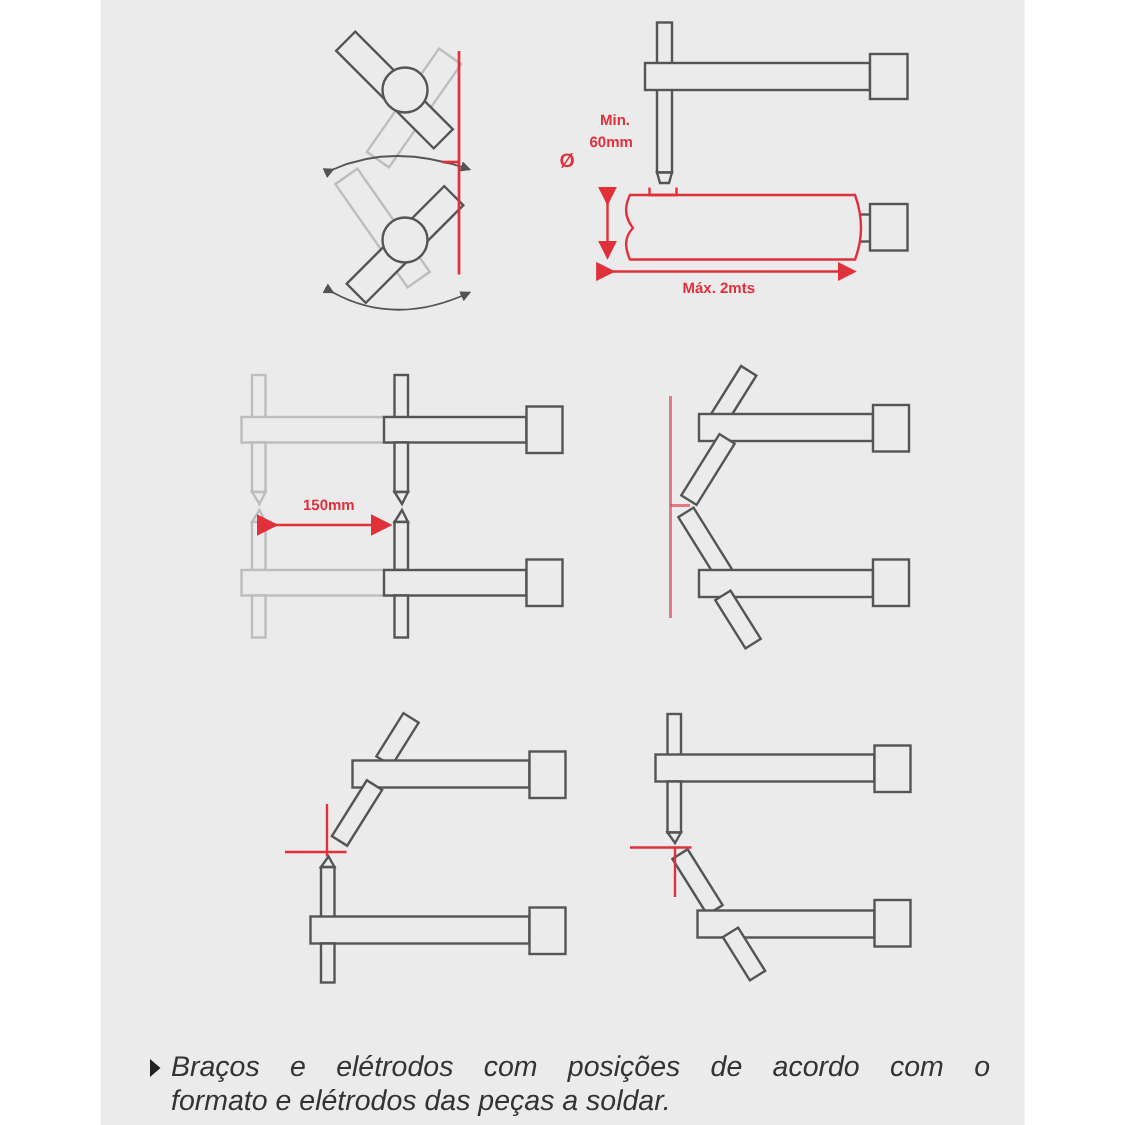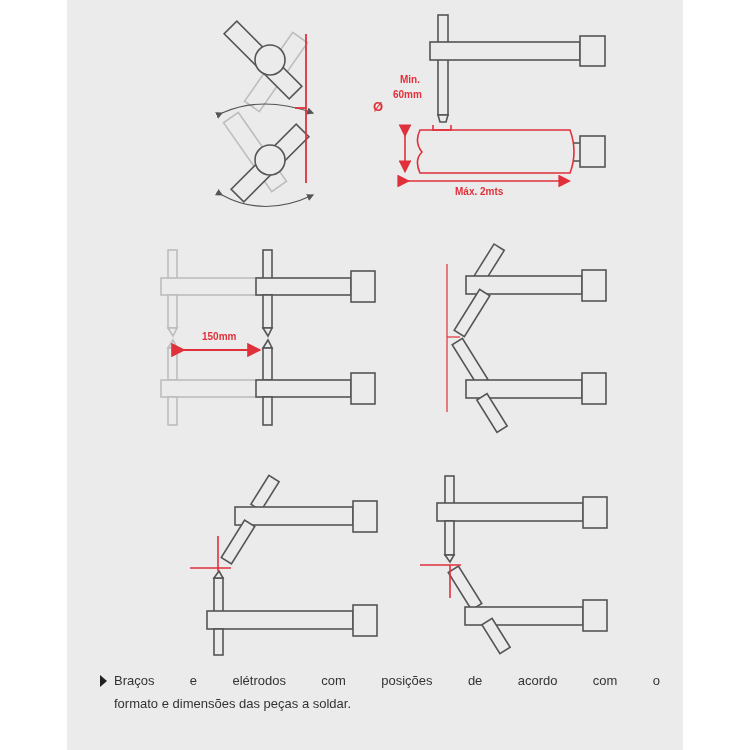--- a/index.html
+++ b/index.html
@@ -5,23 +5,23 @@
     html, body { margin: 0; padding: 0; }
     body {
       width: 750px; height: 750px; background: #ffffff; position: relative; overflow: hidden;
       font-family: "Liberation Sans", sans-serif;
     }
     .panel {
       position: absolute; left: 67px; top: 0; width: 616px; height: 750px; background: #ebebeb;
     }
     svg.diagram { position: absolute; left: 0; top: 0; width: 750px; height: 750px; }
     .caption {
-      position: absolute; left: 100px; top: 669px; width: 560px;
-      font-family: "Liberation Sans", sans-serif; 
-      font-size: 13px; line-height: 23px; color: #333333;
+      position: absolute; left: 100px; top: 700px; width: 560px;
+      font-family: "Liberation Sans", sans-serif; font-style: italic;
+      font-size: 19px; line-height: 23px; color: #333333;
     }
     .caption .line1 { display: flex; align-items: center; justify-content: space-between; }
     .caption .bullet {
       display: inline-block; width: 0; height: 0;
       border-top: 6px solid transparent; border-bottom: 6px solid transparent;
       border-left: 7px solid #222222; margin-right: 7px; flex: none;
     }
     .caption .l1text { flex: 1; text-align: justify; text-align-last: justify; }
     .caption .line2 { padding-left: 14px; }
     .lbl { font-family: "Liberation Sans", sans-serif; font-weight: bold; fill: #e0313b; }
@@ -164,14 +164,14 @@
       <line x1="420" y1="565" x2="461" y2="565"></line>
     </g>
   </g>
 </svg>
 
 <div class="caption">
   <div class="line1">
     <span class="bullet"></span>
     <span class="l1text">Braços e elétrodos com posições de acordo com o</span>
   </div>
-  <div class="line2">formato e dimensões das peças a soldar.</div>
+  <div class="line2">formato e elétrodos das peças a soldar.</div>
 </div>
 
 </body></html>

